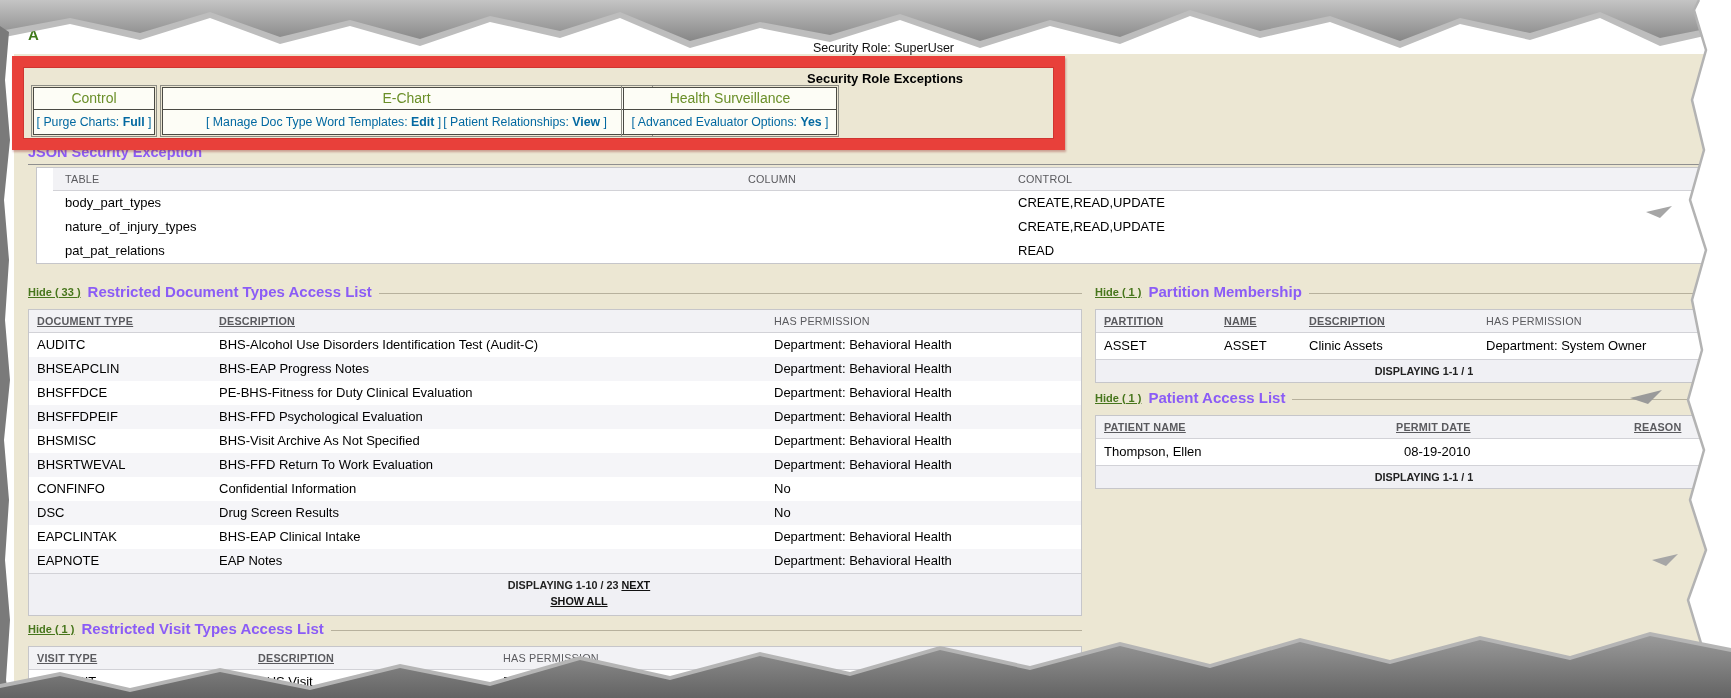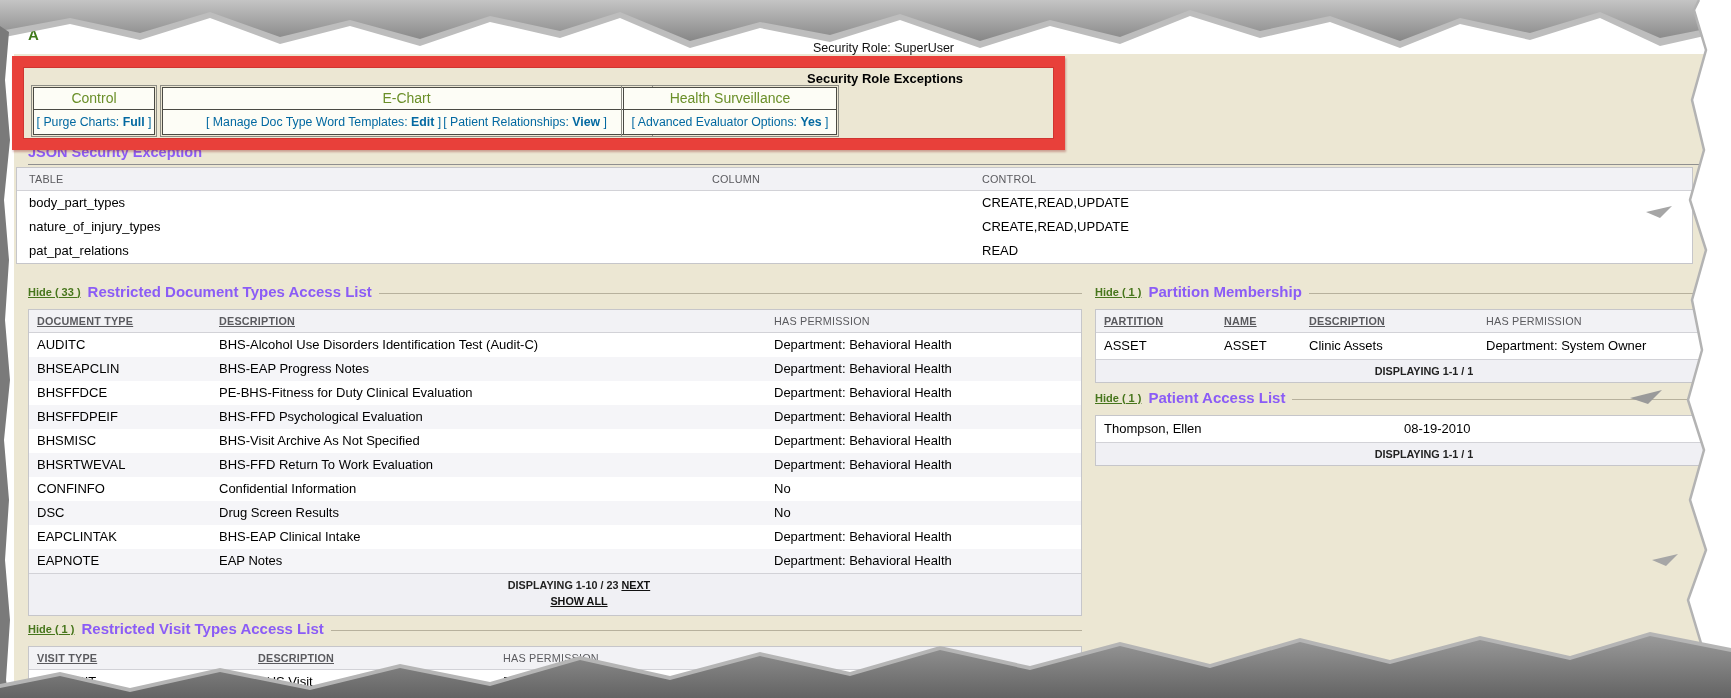--- a/index.html
+++ b/index.html
@@ -42,21 +42,21 @@
   .tbl{background:#fff;border:1px solid #c6c6ca;box-sizing:border-box;z-index:3;}
   .thead{position:relative;height:22px;background:#f2f2f5;border-bottom:1px solid #d2d2d7;}
   .th{position:absolute;top:0;line-height:22px;font-size:10.8px;color:#5a5a5e;letter-spacing:.2px;white-space:nowrap;}
   .th.lnk{text-decoration:underline;cursor:pointer;font-weight:bold;}
   .tr{position:relative;height:24px;}
   .td{position:absolute;top:0;line-height:24px;font-size:13px;white-space:nowrap;}
   .tfoot{background:#f0f0f4;border-top:1px solid #d2d2d7;text-align:center;font-size:10.8px;font-weight:bold;color:#222;padding-left:48px;}
   .tfoot .pagelink{text-decoration:underline;color:#111;cursor:pointer;}
 
   
-  #json-table{left:16px;top:167px;width:1677px;}
+  #json-table{left:36px;top:167px;width:1677px;padding-left:16px;}
   .t-json .c1{left:12px}.t-json .c2{left:695px}.t-json .c3{left:965px}
 
   
   #doc-sec{left:28px;top:283px;width:1054px;}
   #doc-table{left:28px;top:309px;width:1054px;}
   .t-doc .c1{left:8px}.t-doc .c2{left:190px}.t-doc .c3{left:745px}
   .t-doc .tr:nth-child(even){background:#f5f5f8;}
   #doc-foot{height:38px;padding-top:3px;}
   #doc-foot .l1{line-height:16px;}
   #doc-foot .l2{line-height:16px;}
@@ -253,20 +253,25 @@
       </div>
     <div class="tfoot foot-sm">DISPLAYING 1-1 / 1</div>
   </div>
 
   <div id="pat-sec" class="abs sec-head">
     <span class="hide-link">Hide ( 1 )</span>
     <span class="sec-title green-title">Patient Access List</span>
     <span class="rule"></span>
   </div>
   <div id="pat-table" class="abs tbl t-pat">
+    <div class="thead">
+      <span class="th c1 lnk">PATIENT NAME</span>
+      <span class="th c2 lnk">PERMIT DATE</span>
+      <span class="th c3 lnk">REASON</span>
+    </div>
     <div class="tbody">
         <div class="tr">
           <div class="td c1">Thompson, Ellen</div>
           <div class="td c2">08-19-2010</div>
           <div class="td c3"></div>
         </div>
       </div>
     <div class="tfoot foot-sm">DISPLAYING 1-1 / 1</div>
   </div>
 

